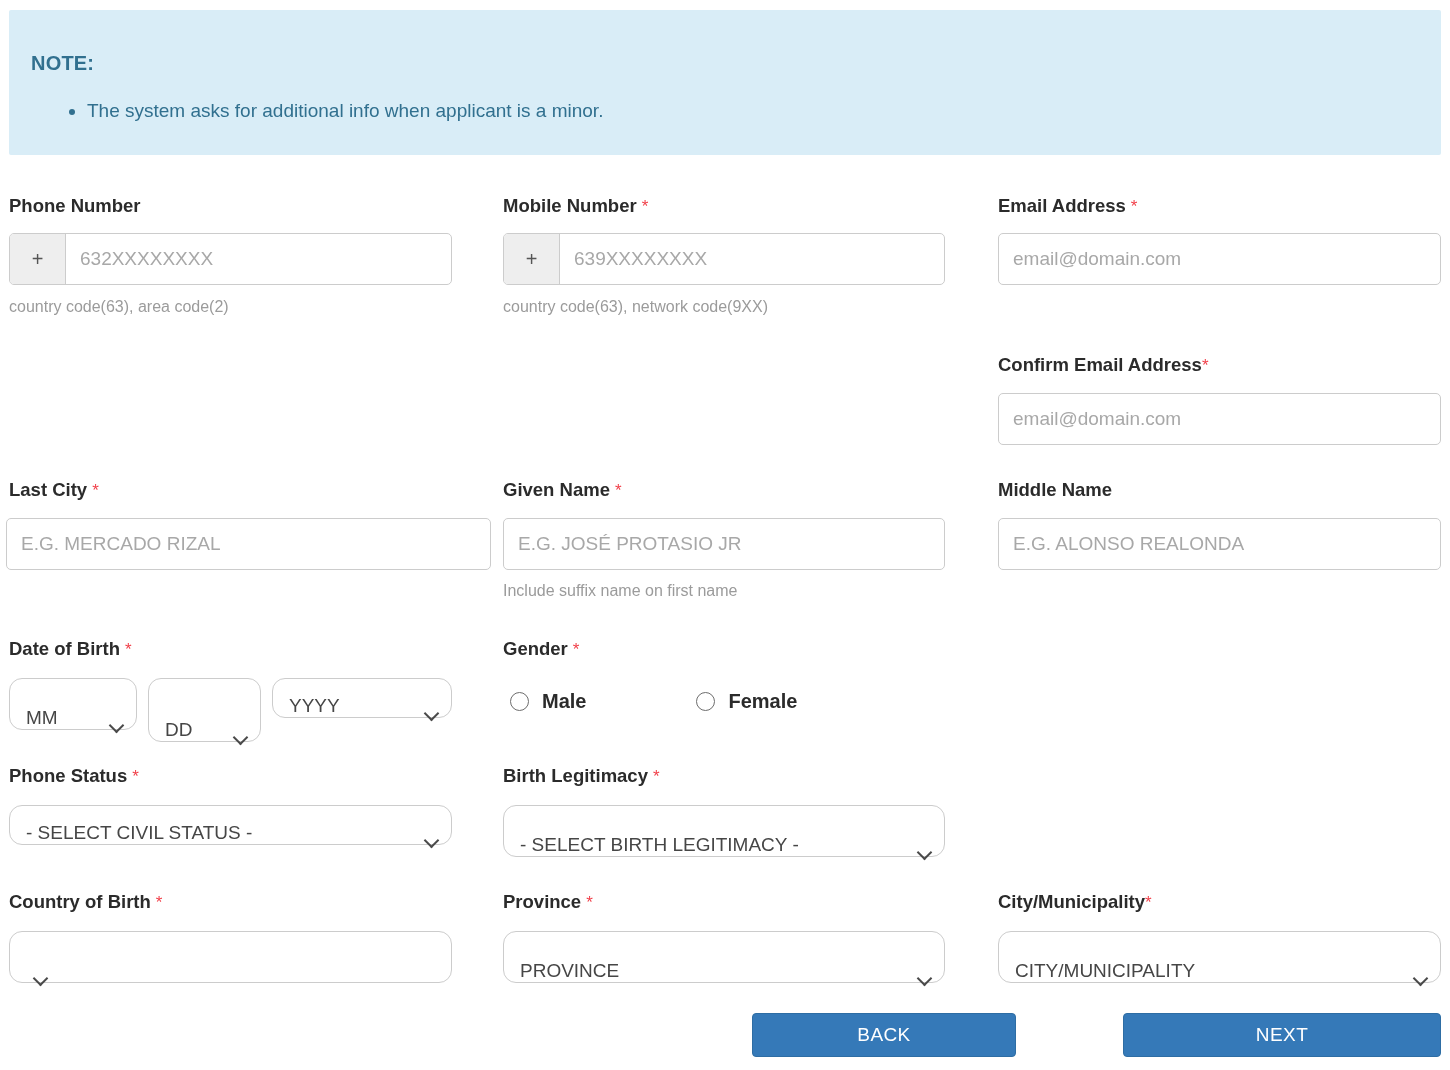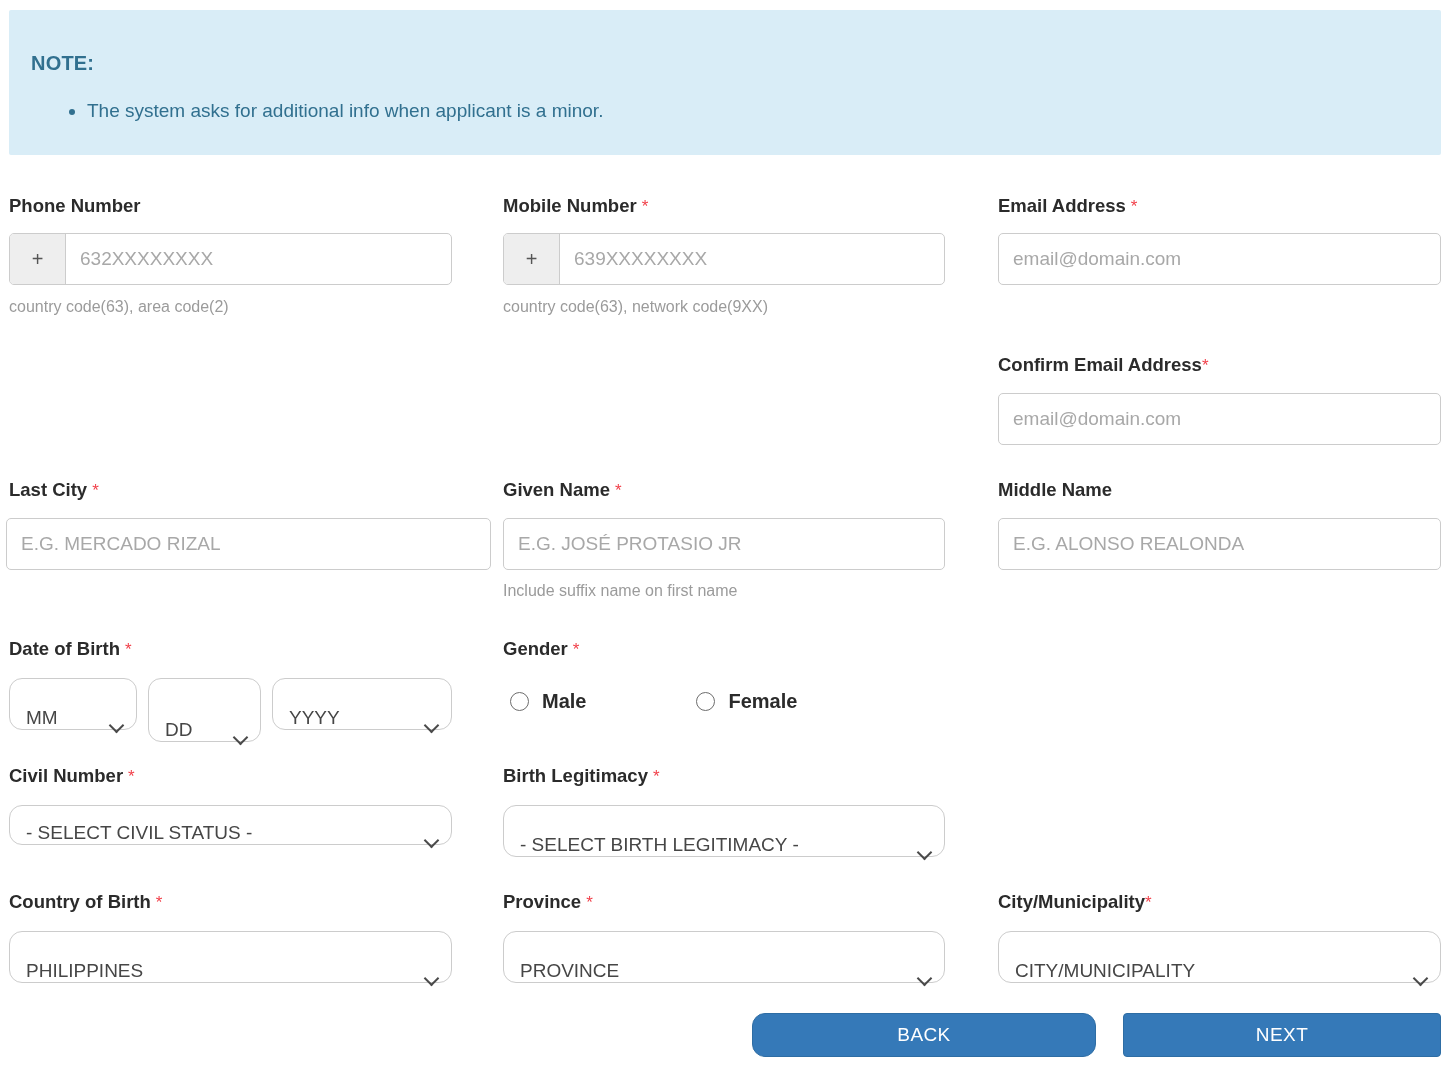--- a/index.html
+++ b/index.html
@@ -278,75 +278,74 @@
     <span>Date of Birth</span><span class="req spaced">*</span>
   </div>
   <div class="selectbox" style="left:9px; top:678px; width:128px; height:52px;">
     <span class="sel-text">MM</span>
     <span class="caret"></span>
   </div>
   <div class="selectbox" style="left:148px; top:678px; width:113px; height:64px;">
     <span class="sel-text">DD</span>
     <span class="caret"></span>
   </div>
-  <div class="selectbox" style="left:272px; top:678px; width:180px; height:52px;">
+  <div class="selectbox" style="left:272px; top:678px; width:180px; height:40px;">
     <span class="sel-text">YYYY</span>
     <span class="caret"></span>
   </div>
 
   <div class="field-label" style="left:503px; top:638px;">
     <span>Gender</span><span class="req spaced">*</span>
   </div>
   <div class="radio-row" style="left:510px; top:690px;">
     <div class="radio-item" style="margin-right:110px;">
       <span class="radio-circle"></span>
       <span class="radio-label">Male</span>
     </div>
     <div class="radio-item">
       <span class="radio-circle"></span>
       <span class="radio-label">Female</span>
     </div>
   </div>
 
   <div class="field-label" style="left:9px; top:765px;">
-    <span>Civil Number</span><span class="req spaced">*</span>
+    <span>Phone Status</span><span class="req spaced">*</span>
   </div>
   <div class="selectbox" style="left:9px; top:805px; width:443px; height:40px;">
     <span class="sel-text">- SELECT CIVIL STATUS -</span>
     <span class="caret"></span>
   </div>
 
   <div class="field-label" style="left:503px; top:765px;">
     <span>Birth Legitimacy</span><span class="req spaced">*</span>
   </div>
   <div class="selectbox" style="left:503px; top:805px; width:442px; height:52px;">
     <span class="sel-text">- SELECT BIRTH LEGITIMACY -</span>
     <span class="caret"></span>
   </div>
 
   <div class="field-label" style="left:9px; top:891px;">
     <span>Country of Birth</span><span class="req spaced">*</span>
   </div>
   <div class="selectbox" style="left:9px; top:931px; width:443px; height:52px;">
-    <span class="sel-text">PHILIPPINES</span>
     <span class="caret"></span>
   </div>
 
   <div class="field-label" style="left:503px; top:891px;">
     <span>Province</span><span class="req spaced">*</span>
   </div>
   <div class="selectbox" style="left:503px; top:931px; width:442px; height:52px;">
     <span class="sel-text">PROVINCE</span>
     <span class="caret"></span>
   </div>
 
   <div class="field-label" style="left:998px; top:891px;">
     <span>City/Municipality</span><span class="req tight">*</span>
   </div>
   <div class="selectbox" style="left:998px; top:931px; width:443px; height:52px;">
     <span class="sel-text">CITY/MUNICIPALITY</span>
     <span class="caret"></span>
   </div>
 
-  <div class="btn" style="left:752px; top:1013px; width:344px; height:44px;border-radius:13px;">BACK</div>
+  <div class="btn" style="left:752px; top:1013px; width:264px; height:44px;">BACK</div>
   <div class="btn" style="left:1123px; top:1013px; width:318px; height:44px;">NEXT</div>
 
 </div>
 
 </body></html>

